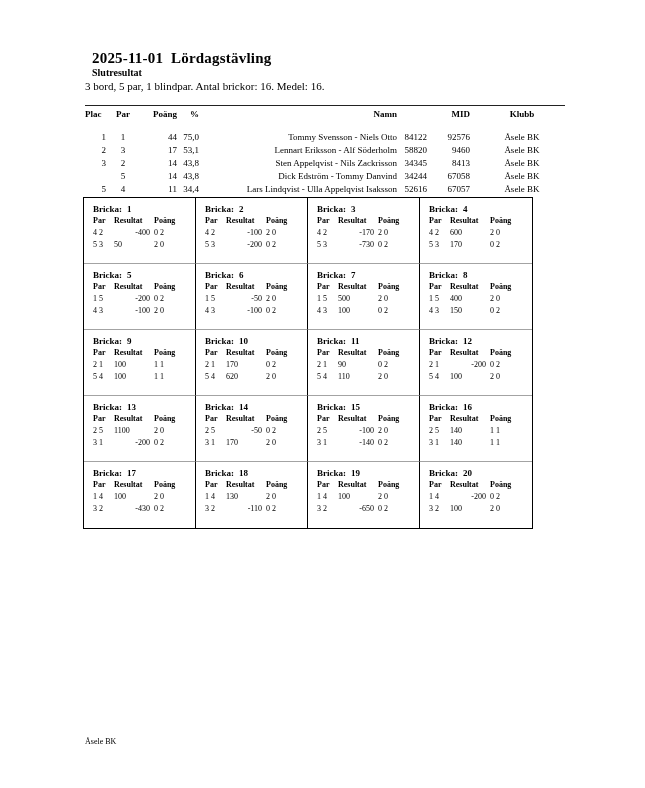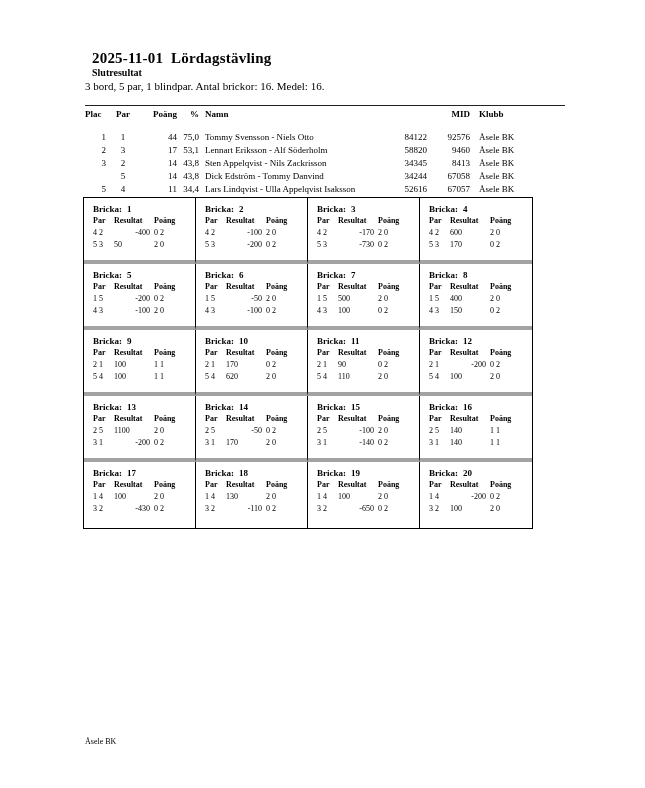--- a/index.html
+++ b/index.html
@@ -13,28 +13,28 @@
   .result-label { font-size:10px; font-weight:bold;margin-left:7px; }
   .subtitle { font-size:11px; margin-top:2px; }
   .rule { border-top:1.5px solid #222; margin-top:13px; }
 
   table.results { width:480px; border-collapse:collapse; table-layout:fixed; margin-top:3px; }
   .results th { font-size:9px; font-weight:bold; padding:0 0 11px 0; white-space:nowrap;margin-left:24px; }
   .results td { font-size:9px; height:13px; padding:0; white-space:nowrap; overflow:visible; }
   .a-l { text-align:left; }
   .a-r { text-align:right; }
   .a-c { text-align:center; }
-  .results th.namn, .results td.namn { padding-left:6px; }
-  .results th.klubb, .results td.klubb { padding-left:9px; }
+  .results th.namn, .results td.namn { padding-left:6px;text-align:right; }
+  .results th.klubb, .results td.klubb { padding-left:9px;text-align:center; }
   .results td.plac { padding-right:3px; }
 
   .boards-grid { width:450px; margin:2px 0 0 -2px; display:grid;
                  grid-template-columns:repeat(4,1fr); grid-auto-rows:66px;
                  border:1.5px solid #000; }
-  .board-cell { padding:5px 4px 0 9px; border-right:1px solid #000; border-bottom:4px solid #a3a3a3; }
+  .board-cell { padding:5px 4px 0 9px; border-right:1px solid #000; border-bottom:1px solid #a3a3a3; }
   .board-cell:nth-child(4n) { border-right:none; }
   .board-cell:nth-child(n+17) { border-bottom:none; }
 
   .board-title { font-size:9px; font-weight:bold; line-height:12px; white-space:nowrap; }
   .board-title .num { margin-left:5px; }
   .board-line { display:flex; font-size:8px; line-height:12px; white-space:nowrap; }
   .board-head { font-weight:bold; }
   .b-par { width:21px; flex:none; }
   .h-res { width:36px; flex:none; text-align:left; }
   .b-res { width:36px; flex:none; display:flex; justify-content:space-between;align-items:center; }

